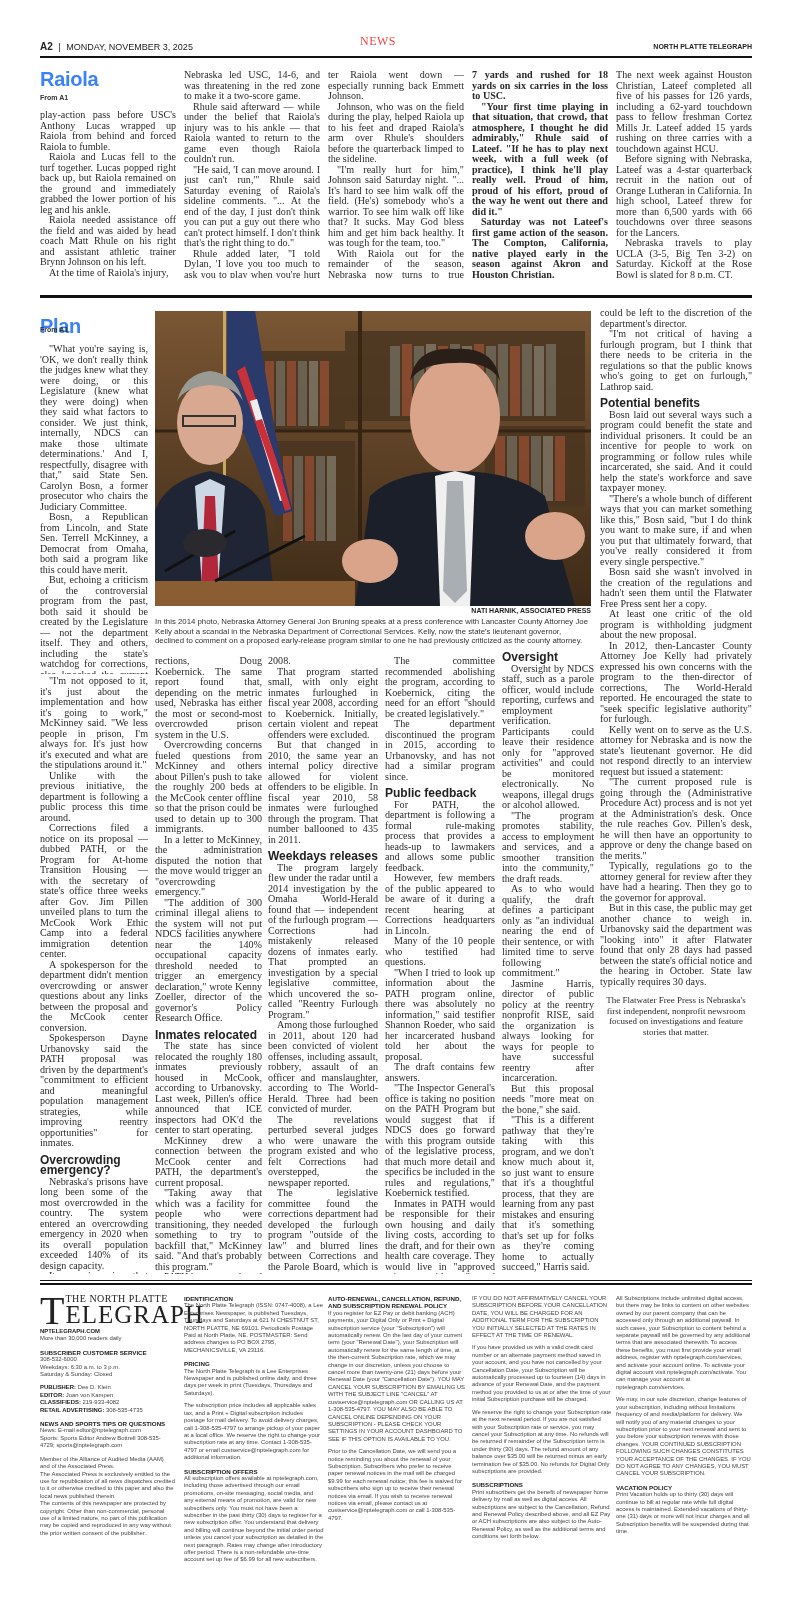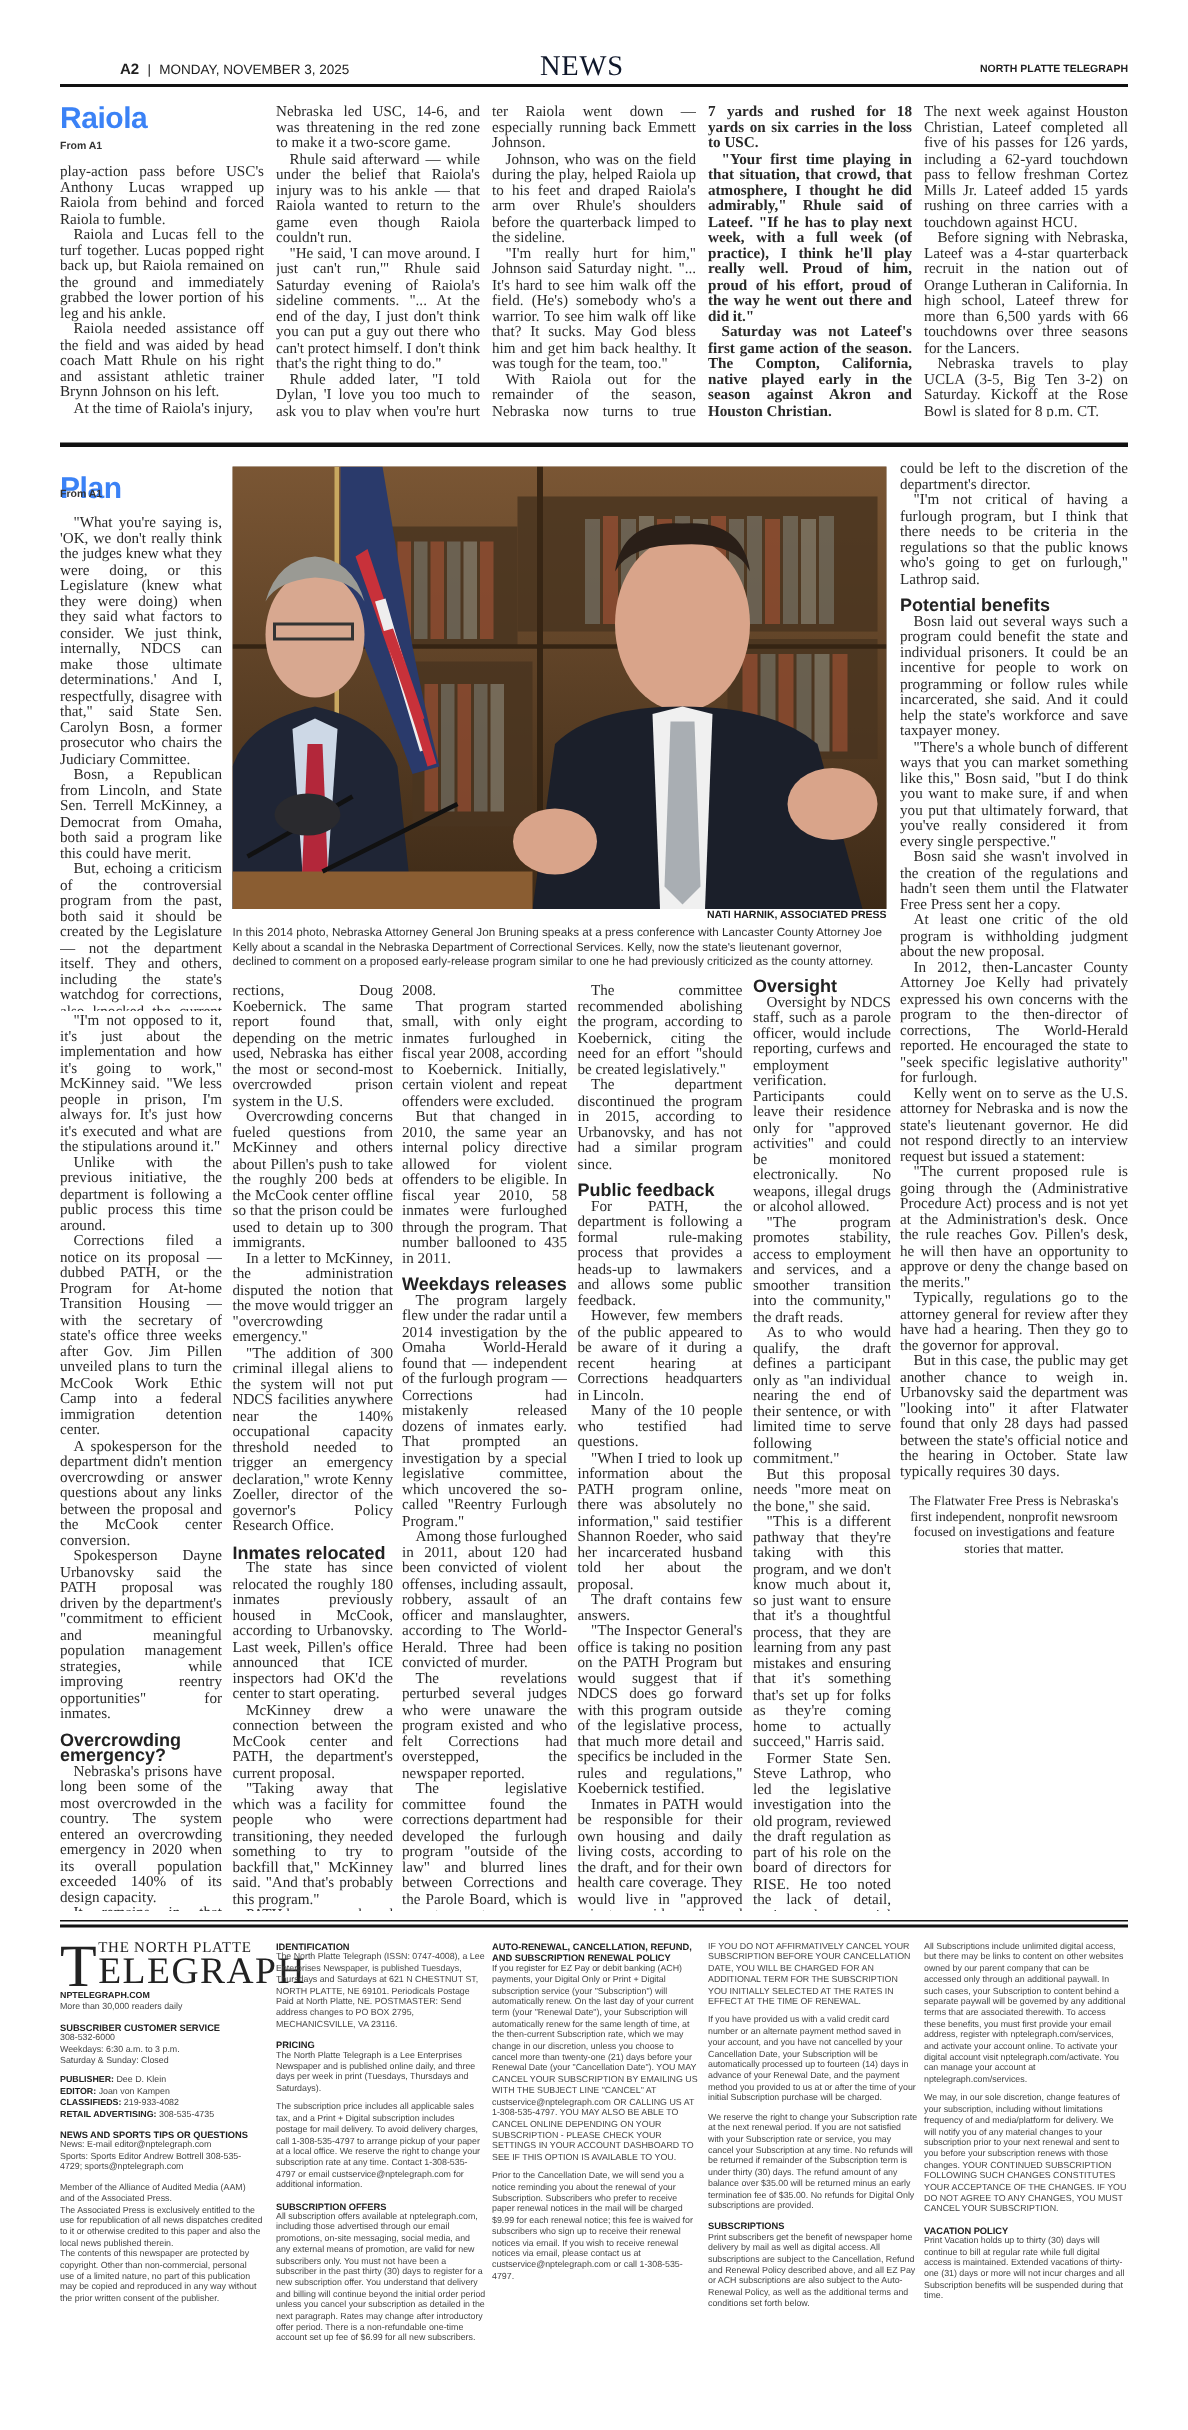--- a/index.html
+++ b/index.html
@@ -1,21 +1,21 @@
 <!DOCTYPE html>
 <html><head>
 <meta charset="utf-8">
 <style>
   * { box-sizing: border-box; margin: 0; padding: 0; }
   html, body { width: 792px; height: 1620px; background: #fff; overflow: hidden; }
   body { position: relative; color: #222; font-family: "DejaVu Serif", serif; }
   .abs { position: absolute; }
   .hdr-page { left: 40px; top: 41px; font-family: "Liberation Sans", sans-serif; font-size: 9px; color: #222; }
-  .hdr-page b { font-weight: 700; font-size: 10px; margin-left: 40px; }
-  .hdr-section { left: 360px; top: 34px; font-family: "Liberation Serif", serif; font-size: 19px; letter-spacing: 0.5px; color: #0f172a; }
+  .hdr-page b { font-weight: 700; font-size: 10px; }
+  .hdr-section { left: 360px; top: 34px; font-family: "Liberation Serif", serif; font-size: 12px; letter-spacing: 0.5px; color: #ef4444; }
   .hdr-paper { right: 40px; top: 43px; font-family: "Liberation Sans", sans-serif; font-size: 7px; font-weight: 700; }
   .rule { left: 40px; width: 712px; height: 2px; background: #111; }
   .rule.thick { height: 3px; }
   .headline { font-family: "Liberation Sans", sans-serif; font-weight: 700; font-size: 20px; color: #3b82f6; letter-spacing: -0.3px; }
   .from { font-family: "Liberation Sans", sans-serif; font-weight: 700; font-size: 7px; color: #333; }
   .col { font-family: "Liberation Serif", serif; font-size: 10.1px; line-height: 10.5px; color: #2a2a2a; text-align: justify; hyphens: auto; overflow: hidden; }
   .col p { text-indent: 9px; }
   .col p.noind { text-indent: 0; }
   .col h3 { font-family: "Liberation Sans", sans-serif; font-size: 12px; font-weight: 700; color: #222; margin: 6px 0 1px; text-indent: 0; }
   .col .sig { font-family: Liberation Serif, serif; font-size: 9px; line-height: 10.5px; text-indent: 0; margin-top: 8px; text-align: center; }
@@ -233,20 +233,21 @@
   <p>"When I tried to look up information about the PATH program online, there was absolutely no information," said testifier Shannon Roeder, who said her incarcerated husband told her about the proposal.</p>
   <p>The draft contains few answers.</p>
   <p>"The Inspector General's office is taking no position on the PATH Program but would suggest that if NDCS does go forward with this program outside of the legislative process, that much more detail and specifics be included in the rules and regulations," Koebernick testified.</p>
   <p>Inmates in PATH would be responsible for their own housing and daily living costs, according to the draft, and for their own health care coverage. They would live in "approved private residences" and keep full-time jobs or attend approved programming.</p>
 </div>
 <div class="abs col" style="left:502px;top:652px;width:92px;height:622px;">
   <h3 style="margin-top:0;">Oversight</h3>
   <p>Oversight by NDCS staff, such as a parole officer, would include reporting, curfews and employment verification. Participants could leave their residence only for "approved activities" and could be monitored electronically. No weapons, illegal drugs or alcohol allowed.</p>
   <p>"The program promotes stability, access to employment and services, and a smoother transition into the community," the draft reads.</p>
   <p>As to who would qualify, the draft defines a participant only as "an individual nearing the end of their sentence, or with limited time to serve following commitment."</p>
+  <p>Jasmine Harris, director of public policy at the reentry nonprofit RISE, said the organization is always looking for ways for people to have successful reentry after incarceration.</p>
   <p>But this proposal needs "more meat on the bone," she said.</p>
   <p>"This is a different pathway that they're taking with this program, and we don't know much about it, so just want to ensure that it's a thoughtful process, that they are learning from any past mistakes and ensuring that it's something that's set up for folks as they're coming home to actually succeed," Harris said.</p>
   <p>Former State Sen. Steve Lathrop, who led the legislative investigation into the old program, reviewed the draft regulation as part of his role on the board of directors for RISE. He too noted the lack of detail, saying that crucial components of the program</p>
 </div>
 
 <div class="abs rule" style="top:1280px;height:1px;"></div>
 <div class="abs rule" style="top:1283px;height:2px;"></div>
 
 <div class="abs" style="left:40px;top:1293px;width:128px;">
   <div style="display:flex;align-items:flex-end;">

